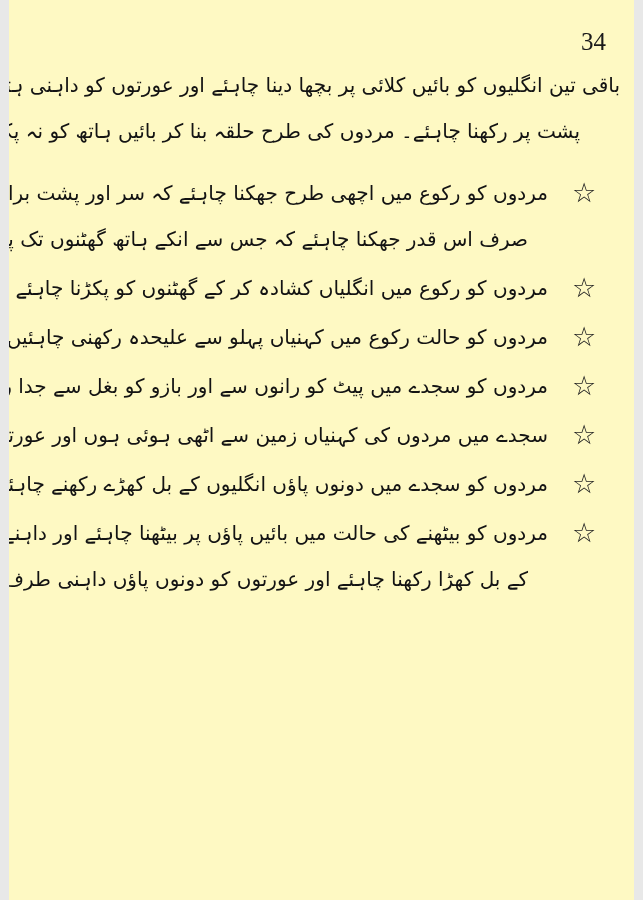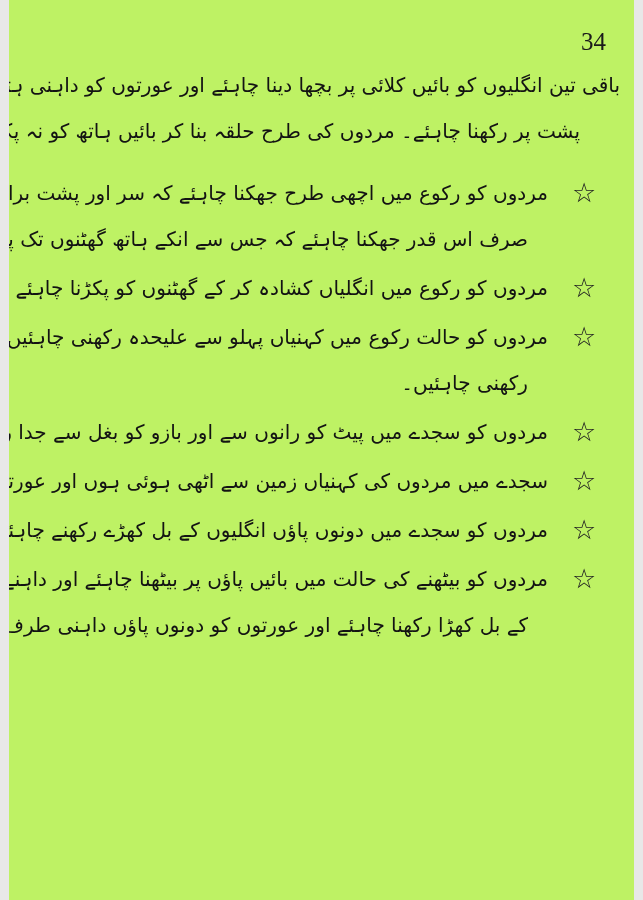--- a/index.html
+++ b/index.html
@@ -5,21 +5,21 @@
   html, body {
     margin: 0;
     padding: 0;
     background: #e8e8e8;
   }
   .page {
     position: relative;
     width: 625px;
     height: 900px;
     margin: 0 auto;
-    background: #bef264;
+    background: #fef9c3;
     overflow: hidden;
     font-family: "DejaVu Sans", sans-serif;
     color: #111111;
   }
   .page-number {
     position: absolute;
     top: 28px;
     right: 28px;
     font-family: "Liberation Serif", serif;
     font-size: 25px;
@@ -92,21 +92,20 @@
     <div class="item">
       <div class="item-text">
         <div class="para-line l1">مردوں کو رکوع میں انگلیاں کشادہ کر کے گھٹنوں کو پکڑنا چاہئے اور عورتوں کو بغیر کشادہ</div>
       </div>
       <div class="star-cell">☆</div>
     </div>
 
     <div class="item">
       <div class="item-text">
         <div class="para-line l1">مردوں کو حالت رکوع میں کہنیاں پہلو سے علیحدہ رکھنی چاہئیں اور عورتوں کو ملی ہوئی</div>
-        <div class="para-line l2">رکھنی چاہئیں۔</div>
       </div>
       <div class="star-cell">☆</div>
     </div>
 
     <div class="item">
       <div class="item-text">
         <div class="para-line l1">مردوں کو سجدے میں پیٹ کو رانوں سے اور بازو کو بغل سے جدا رکھنا چاہئے اور عورتوں</div>
       </div>
       <div class="star-cell">☆</div>
     </div>

